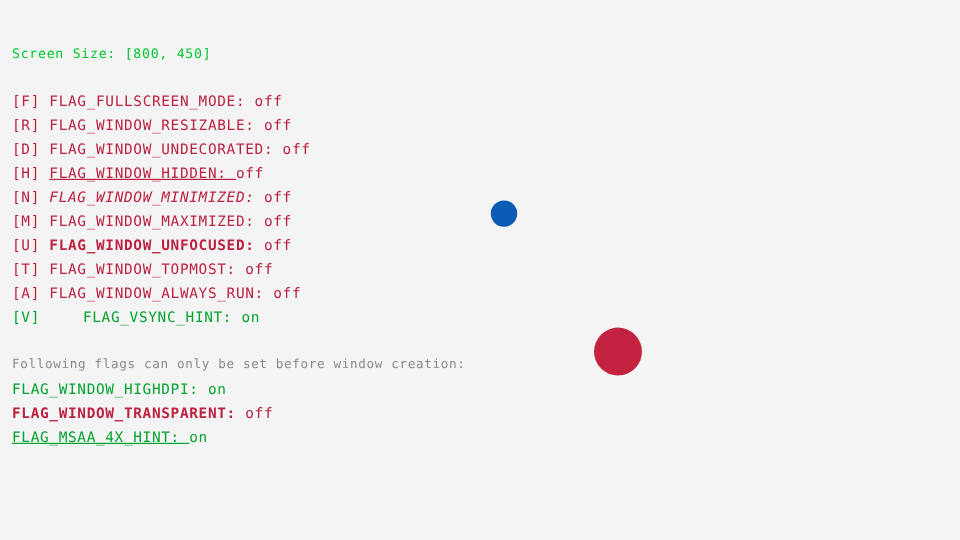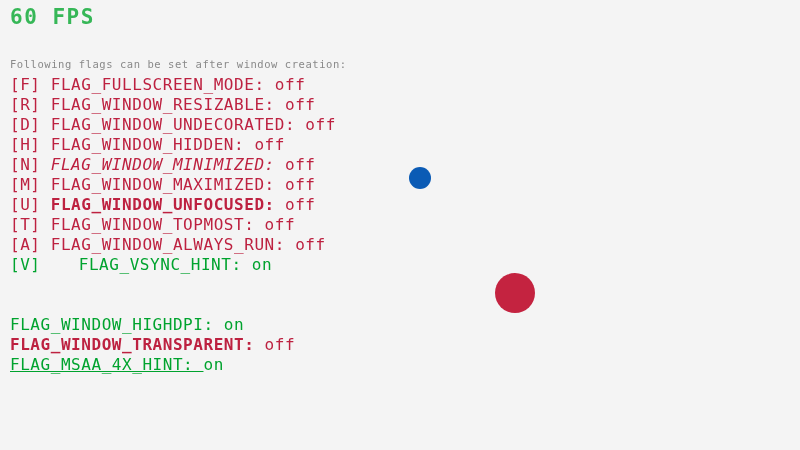--- a/index.html
+++ b/index.html
@@ -60,59 +60,59 @@
   }
 
   .note {
     font-size: 10.5px;
     line-height: 11px;
     color: #898989;
     letter-spacing: 0.55px;
   }
 
   .flagline {
-    font-size: 16px;
+    font-size: 12px;
     line-height: 11px;
     letter-spacing: 0.55px;
   }
 
   .c-off { color: #bd2140; }
   .c-on  { color: #00a32e; }
 
   
   .ball {
     position: absolute;
     border-radius: 50%;
   }
 </style>
 </head>
 <body>
 
 <div id="screen" style="background: rgb(244, 244, 244);">
 
   <div class="hud">
 
-    <div class="line fps">60 FPS</div>
 
+    <div class="line screensize">Screen Size: [800, 450]</div>
 
-    <div class="line note" id="runtime-heading" style="top: 59px;">Following flags can be set after window creation:</div>
 
     <div id="runtime-flags">
         <div class="line flagline" style="top: 79px;"><span style="color: rgb(189, 33, 64);">[F] </span><span style="color: rgb(189, 33, 64);">FLAG_FULLSCREEN_MODE: </span><span class="c-off" style="color: rgb(189, 33, 64);">off</span></div>
         <div class="line flagline" style="top: 99px;"><span style="color: rgb(189, 33, 64);">[R] </span><span style="color: rgb(189, 33, 64); margin-top: 28px;">FLAG_WINDOW_RESIZABLE: </span><span class="c-off" style="color: rgb(189, 33, 64);">off</span></div>
         <div class="line flagline" style="top: 119px;"><span style="color: rgb(189, 33, 64);">[D] </span><span style="color: rgb(189, 33, 64);">FLAG_WINDOW_UNDECORATED: </span><span class="c-off" style="color: rgb(189, 33, 64);">off</span></div>
-        <div class="line flagline" style="top: 139px;"><span style="color: rgb(189, 33, 64);">[H] </span><span style="color: rgb(189, 33, 64);">FLAG_WINDOW_HIDDEN: </span><span class="c-off" style="color: rgb(189, 33, 64);">off</span></div>
+        <div class="line flagline" style="top: 139px;"><span style="color: rgb(189, 33, 64);">[H] </span><span style="color: rgb(189, 33, 64); text-decoration: underline;">FLAG_WINDOW_HIDDEN: </span><span class="c-off" style="color: rgb(189, 33, 64);">off</span></div>
         <div class="line flagline" style="top: 159px;"><span style="color: rgb(189, 33, 64);">[N] </span><span style="color: rgb(189, 33, 64); font-style: italic;">FLAG_WINDOW_MINIMIZED: </span><span class="c-off" style="color: rgb(189, 33, 64);">off</span></div>
         <div class="line flagline" style="top: 179px;"><span style="color: rgb(189, 33, 64);">[M] </span><span style="color: rgb(189, 33, 64); margin-top: 12px;">FLAG_WINDOW_MAXIMIZED: </span><span class="c-off" style="color: rgb(189, 33, 64);">off</span></div>
         <div class="line flagline" style="top: 199px;"><span style="color: rgb(189, 33, 64);">[U] </span><span style="color: rgb(189, 33, 64); font-weight: bold;">FLAG_WINDOW_UNFOCUSED: </span><span class="c-off" style="color: rgb(189, 33, 64);">off</span></div>
         <div class="line flagline" style="top: 219px;"><span style="color: rgb(189, 33, 64);">[T] </span><span style="color: rgb(189, 33, 64);">FLAG_WINDOW_TOPMOST: </span><span class="c-off" style="color: rgb(189, 33, 64);">off</span></div>
         <div class="line flagline" style="top: 239px;"><span style="color: rgb(189, 33, 64);">[A] </span><span style="color: rgb(189, 33, 64);">FLAG_WINDOW_ALWAYS_RUN: </span><span class="c-off" style="color: rgb(189, 33, 64);">off</span></div>
         <div class="line flagline" style="top: 259px;"><span style="color: rgb(0, 163, 46);">[V] </span><span style="color: rgb(0, 163, 46); margin-left: 28px;">FLAG_VSYNC_HINT: </span><span class="c-on" style="color: rgb(0, 163, 46);">on</span></div>
       </div>
 
+    <div class="line note" id="creation-heading" style="top: 299px;">Following flags can only be set before window creation:</div>
 
     <div id="creation-flags">
         <div class="line flagline" style="top: 319px;"><span style="color: rgb(0, 163, 46);">FLAG_WINDOW_HIGHDPI: </span><span class="c-on" style="color: rgb(0, 163, 46);">on</span></div>
         <div class="line flagline" style="top: 339px;"><span style="color: rgb(189, 33, 64); font-weight: bold;">FLAG_WINDOW_TRANSPARENT: </span><span class="c-off" style="color: rgb(189, 33, 64);">off</span></div>
         <div class="line flagline" style="top: 359px;"><span style="color: rgb(0, 163, 46); text-decoration: underline;">FLAG_MSAA_4X_HINT: </span><span class="c-on" style="color: rgb(0, 163, 46);">on</span></div>
       </div>
 
   </div>
 
   <div id="balls-layer">

